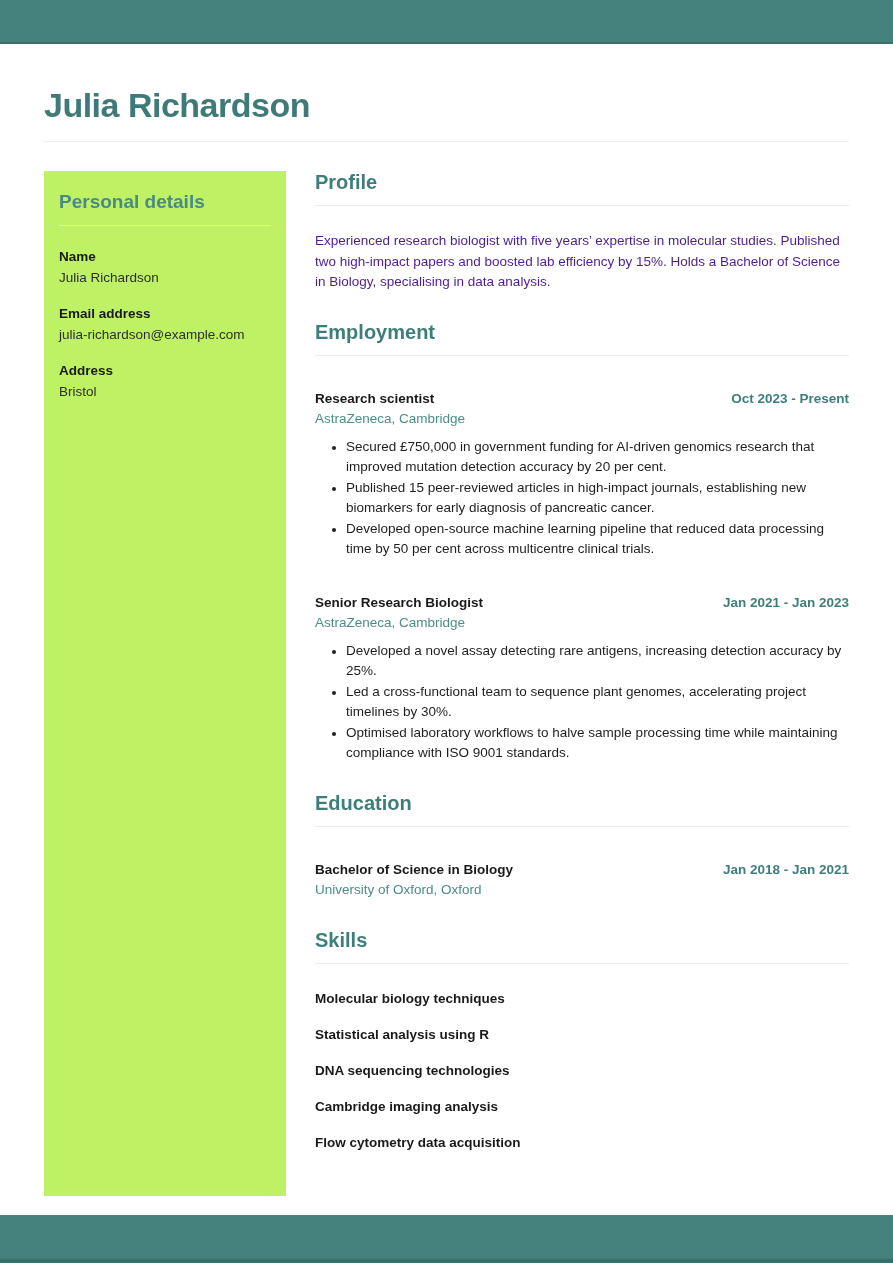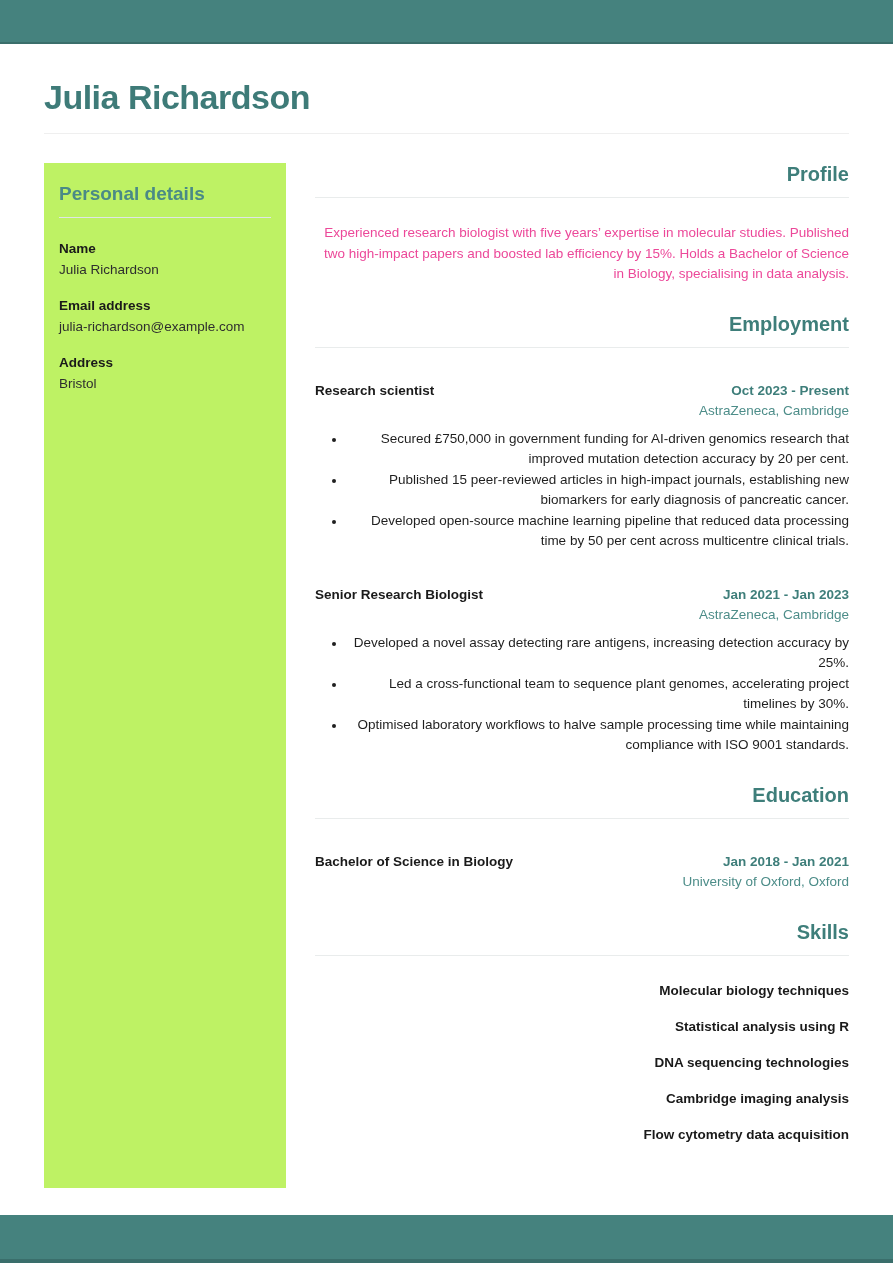--- a/index.html
+++ b/index.html
@@ -15,21 +15,21 @@
     overflow: hidden;
   }
   .top-bar {
     height: 44px;
     flex: 0 0 44px;
     background: #45827E;
     border-bottom: 2px solid #3A6E6B;
   }
   .page {
     flex: 1 1 auto;
-    padding: 0 44px;
+    padding: 8px 44px;
     overflow: hidden;
   }
   .candidate-name {
     margin-top: 34px;
     font-size: 34px;
     font-weight: bold;
     color: #3E7B78;
     letter-spacing: -0.5px;
     line-height: 1.15;
   }
@@ -68,33 +68,33 @@
   .field-value {
     font-size: 13.5px;
     color: #2e2e2e;
     line-height: 21px;
   }
   .main-col {
     flex: 1 1 auto;
     margin-left: 29px;
     min-width: 0;
   }
-  .section { margin-bottom: 28px; text-align: right; }
+  .section { margin-bottom: 28px; }
   .section-title {
     font-size: 20px;
     font-weight: bold;
     color: #3E7E7A;
     padding-bottom: 11px;
     border-bottom: 1px solid #e9ecec;
   }
   .profile-text {
     margin-top: 25px;
     font-size: 13.5px;
     line-height: 20.5px;
-    color: #ec4899;
+    color: #4c1d95;
   }
   .job-entry { margin-top: 33px; }
   .entry-header {
     display: flex;
     justify-content: space-between;
     align-items: baseline;
   }
   .entry-role {
     font-size: 13.5px;
     font-weight: bold;

